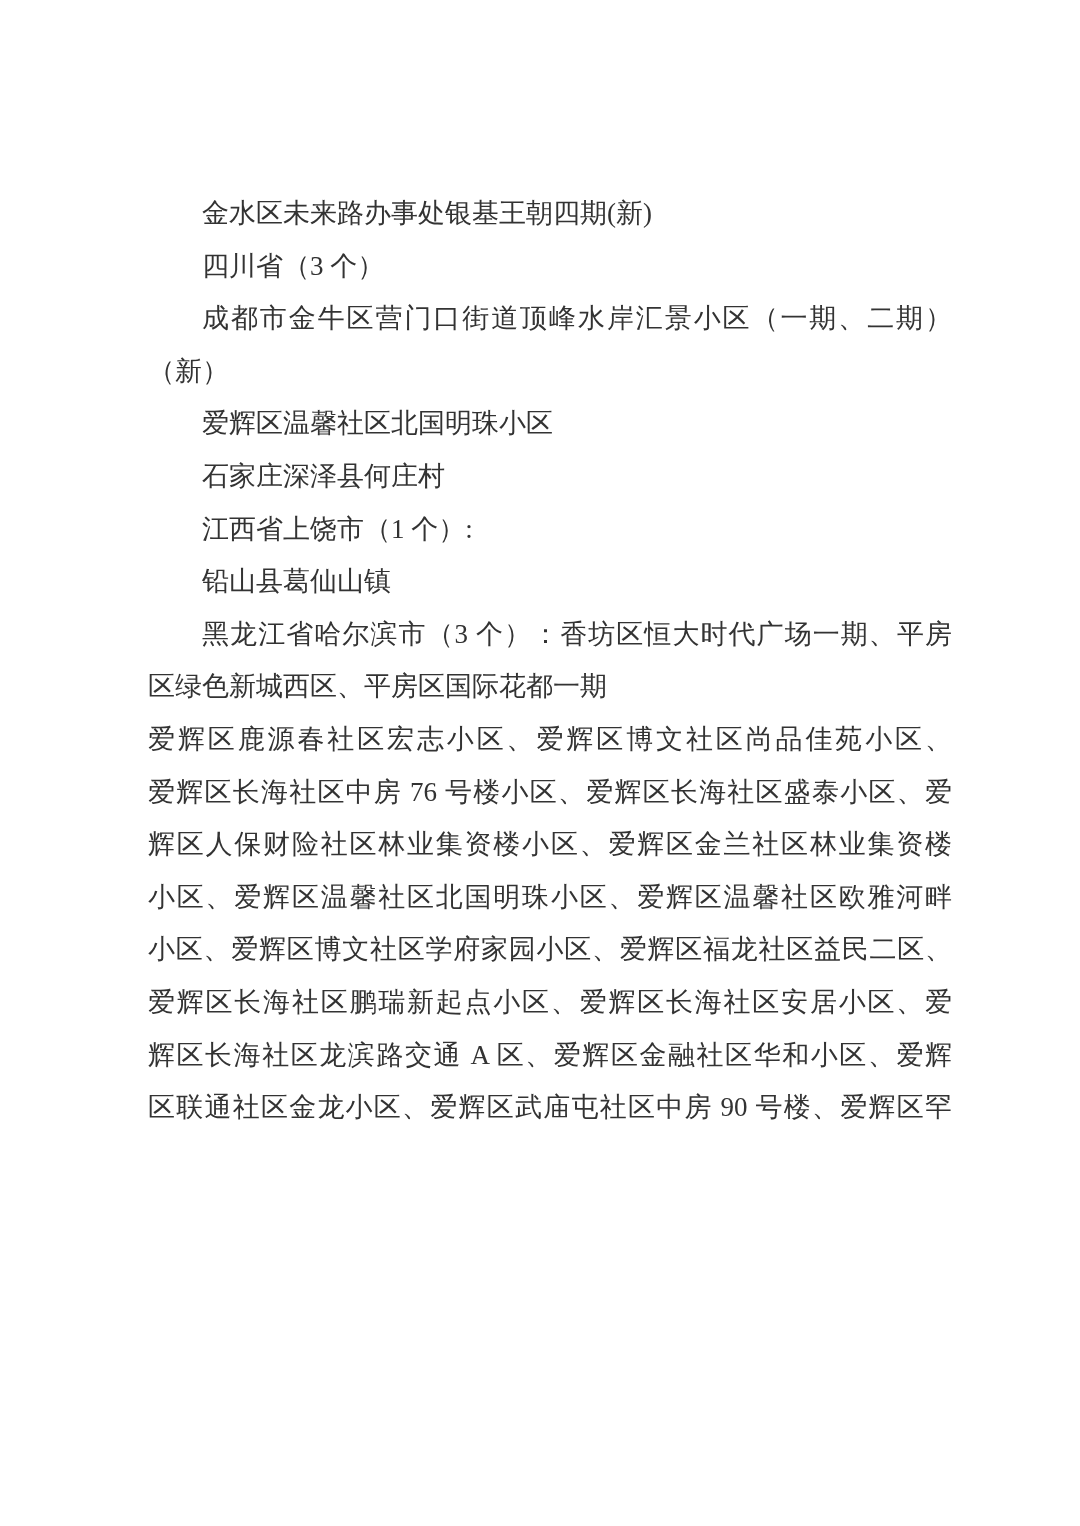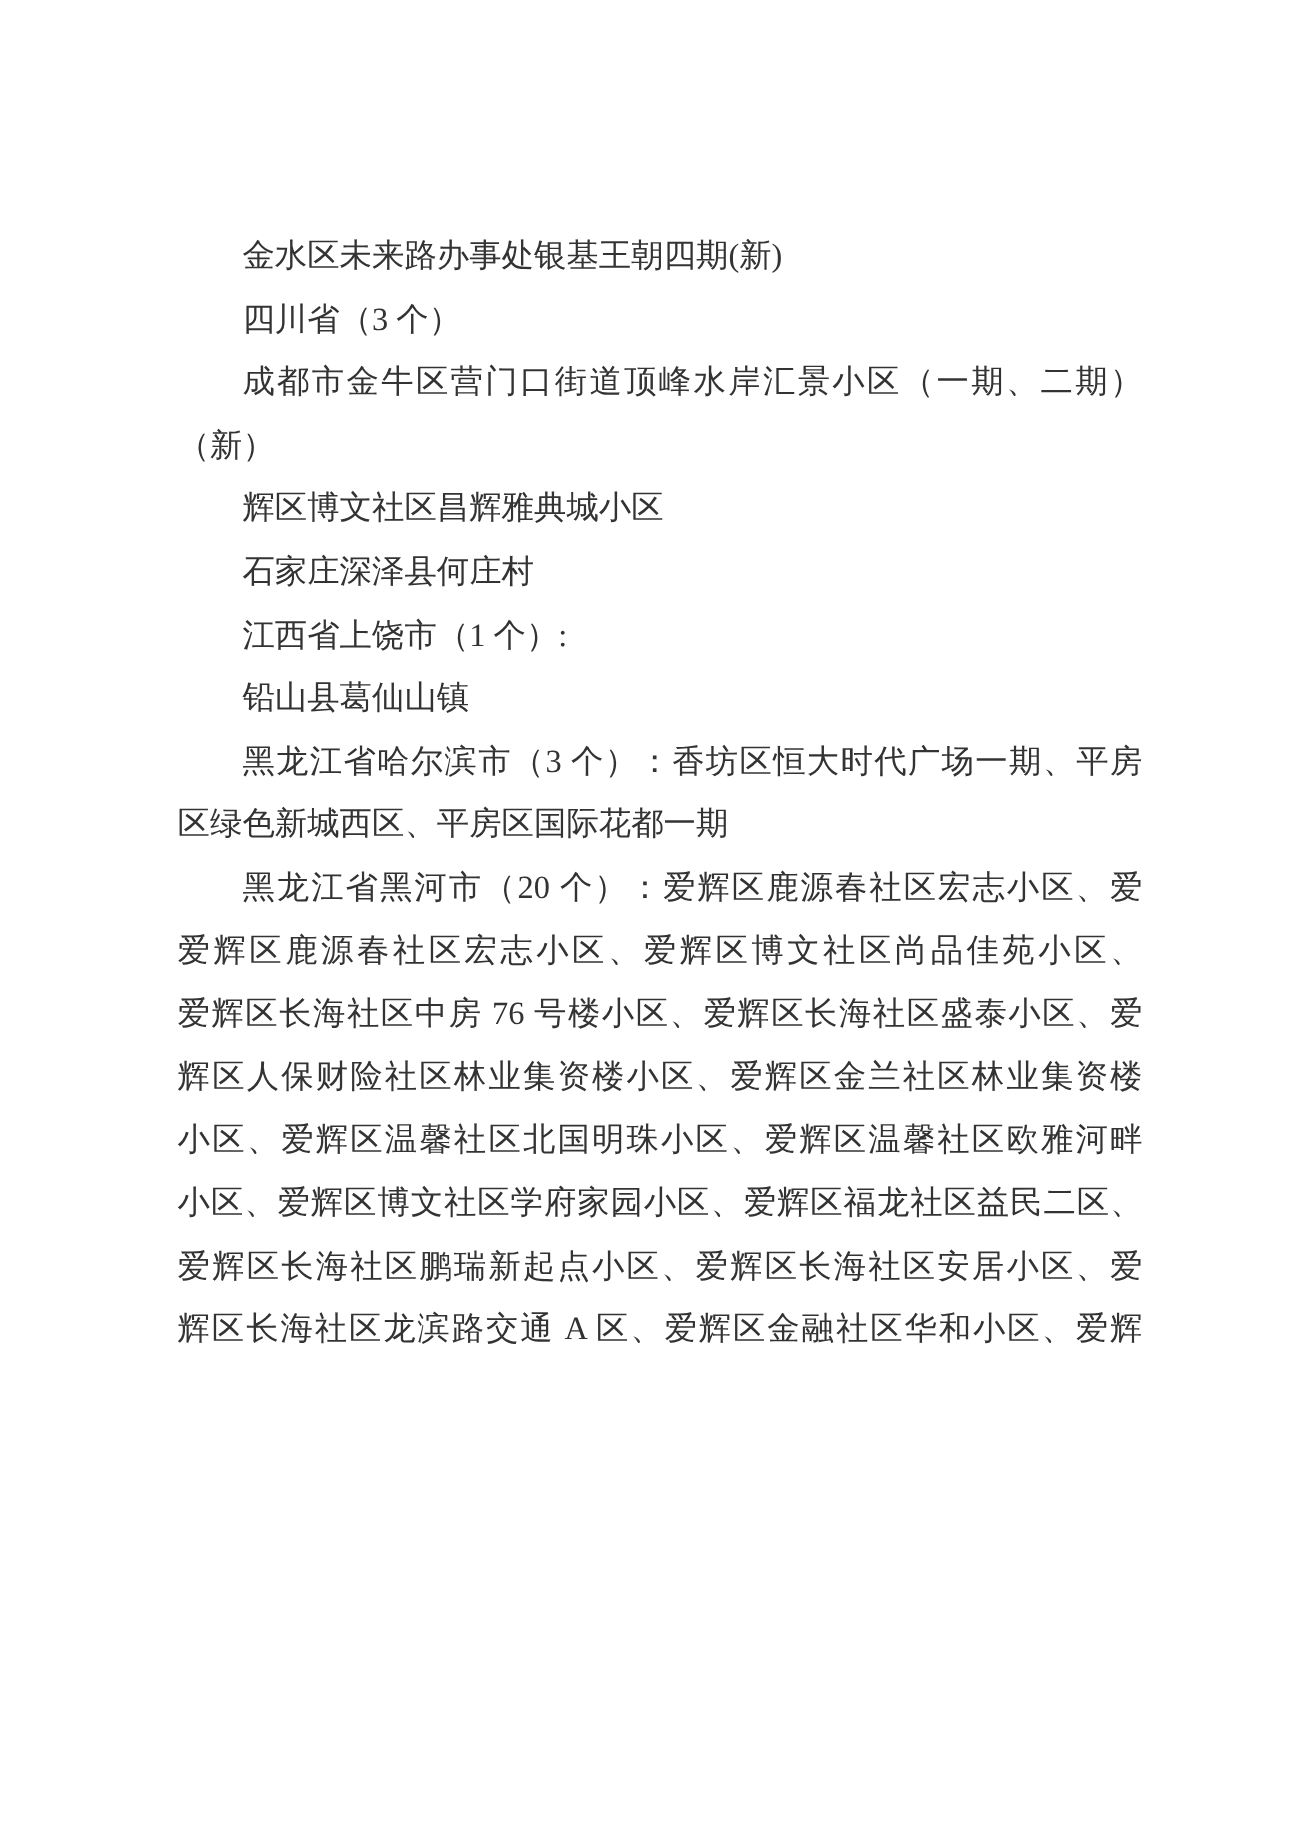--- a/index.html
+++ b/index.html
@@ -38,28 +38,28 @@
 </style>
 </head>
 <body>
 
 <div class="page">
   <div class="text-block">
     <div class="line indent">金水区未来路办事处银基王朝四期(新)</div>
     <div class="line indent">四川省（3 个）</div>
     <div class="line indent justify">成都市金牛区营门口街道顶峰水岸汇景小区（一期、二期）</div>
     <div class="line">（新）</div>
-    <div class="line indent">辉区博文社区昌辉雅典城小区</div>
+    <div class="line indent">爱辉区温馨社区北国明珠小区</div>
     <div class="line indent">石家庄深泽县何庄村</div>
     <div class="line indent">江西省上饶市（1 个）:</div>
     <div class="line indent">铅山县葛仙山镇</div>
     <div class="line indent justify">黑龙江省哈尔滨市（3 个）：香坊区恒大时代广场一期、平房</div>
     <div class="line">区绿色新城西区、平房区国际花都一期</div>
-    <div class="line indent justify">黑龙江省黑河市（20 个）：爱辉区鹿源春社区宏志小区、爱</div>
     <div class="line justify">爱辉区鹿源春社区宏志小区、爱辉区博文社区尚品佳苑小区、</div>
     <div class="line justify">爱辉区长海社区中房 76 号楼小区、爱辉区长海社区盛泰小区、爱</div>
     <div class="line justify">辉区人保财险社区林业集资楼小区、爱辉区金兰社区林业集资楼</div>
     <div class="line justify">小区、爱辉区温馨社区北国明珠小区、爱辉区温馨社区欧雅河畔</div>
     <div class="line justify">小区、爱辉区博文社区学府家园小区、爱辉区福龙社区益民二区、</div>
     <div class="line justify">爱辉区长海社区鹏瑞新起点小区、爱辉区长海社区安居小区、爱</div>
     <div class="line justify">辉区长海社区龙滨路交通 A 区、爱辉区金融社区华和小区、爱辉</div>
+    <div class="line justify">区联通社区金龙小区、爱辉区武庙屯社区中房 90 号楼、爱辉区罕</div>
   </div>
 </div>
 
 </body></html>

